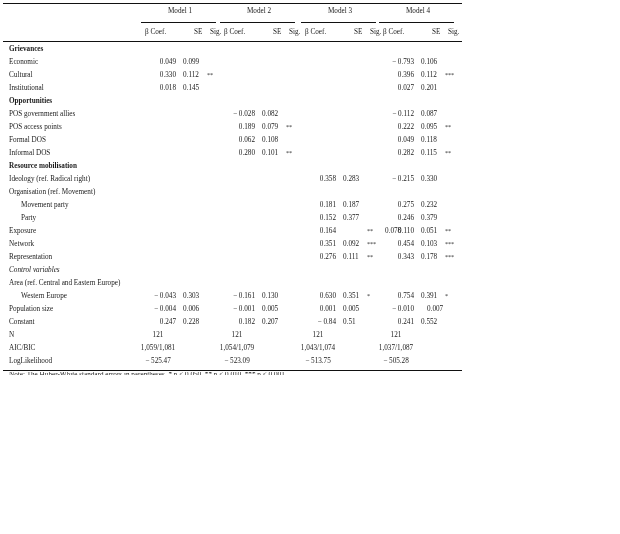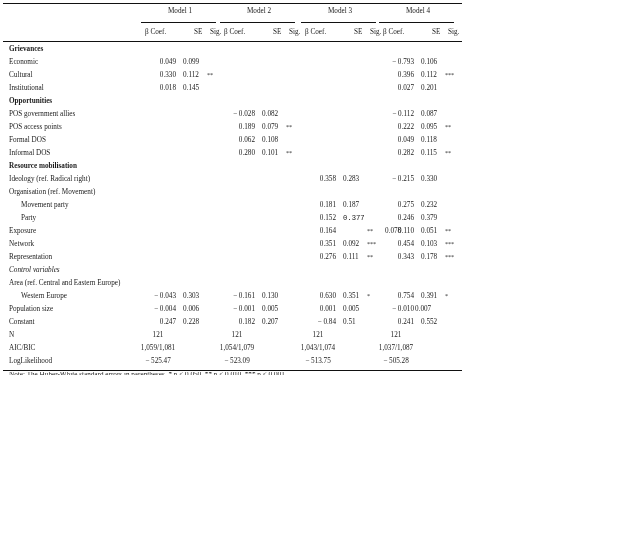--- a/index.html
+++ b/index.html
@@ -146,21 +146,21 @@
         <div class="cell coef" style="left: 295px;">0.181</div>
         <div class="cell se" style="left: 340px;">0.187</div>
         <div class="cell sig" style="left: 364px;"></div>
         <div class="cell coef" style="left: 373px;">0.275</div>
         <div class="cell se" style="left: 418px;">0.232</div>
         <div class="cell sig" style="left: 442px;"></div>
       </div>
       <div class="row" style="top: 214px;">
         <div class="lbl indent">Party</div>
         <div class="cell coef" style="left: 295px;">0.152</div>
-        <div class="cell se" style="left: 340px; font-family: Liberation Mono, monospace;">0.377</div>
+        <div class="cell se" style="left: 340px;">0.377</div>
         <div class="cell sig" style="left: 364px;"></div>
         <div class="cell coef" style="left: 373px;">0.246</div>
         <div class="cell se" style="left: 418px;">0.379</div>
         <div class="cell sig" style="left: 442px;"></div>
       </div>
       <div class="row" style="top: 227px;">
         <div class="lbl">Exposure</div>
         <div class="cell coef" style="left: 295px;">0.164</div>
         <div class="cell se" style="left: 340px; padding-left: 42px;">0.078</div>
         <div class="cell sig" style="left: 364px;">**</div>
@@ -212,21 +212,21 @@
         <div class="cell coef" style="left: 135px;">− 0.004</div>
         <div class="cell se" style="left: 180px;">0.006</div>
         <div class="cell sig" style="left: 204px;"></div>
         <div class="cell coef" style="left: 214px;">− 0.001</div>
         <div class="cell se" style="left: 259px;">0.005</div>
         <div class="cell sig" style="left: 283px;"></div>
         <div class="cell coef" style="left: 295px;">0.001</div>
         <div class="cell se" style="left: 340px;">0.005</div>
         <div class="cell sig" style="left: 364px;"></div>
         <div class="cell coef" style="left: 373px;">− 0.010</div>
-        <div class="cell se" style="left: 412px;">0.007</div>
+        <div class="cell se" style="left: 424px;">0.007</div>
         <div class="cell sig" style="left: 442px;"></div>
       </div>
       <div class="row" style="top: 318px;">
         <div class="lbl">Constant</div>
         <div class="cell coef" style="left: 135px;">0.247</div>
         <div class="cell se" style="left: 180px;">0.228</div>
         <div class="cell sig" style="left: 204px;"></div>
         <div class="cell coef" style="left: 214px;">0.182</div>
         <div class="cell se" style="left: 259px;">0.207</div>
         <div class="cell sig" style="left: 283px;"></div>

